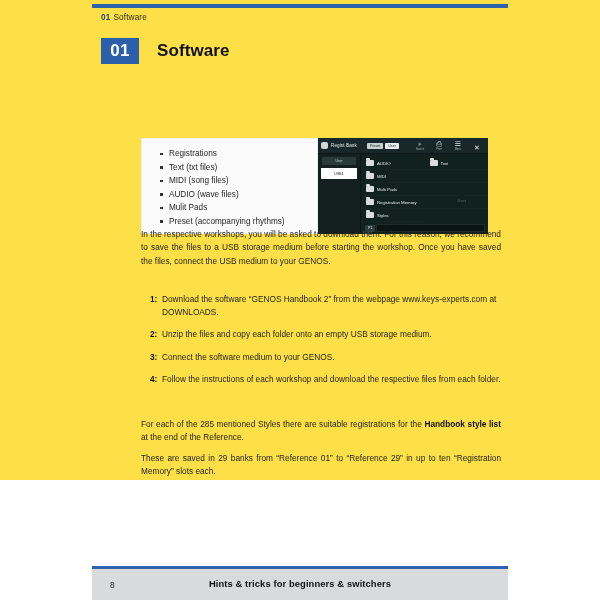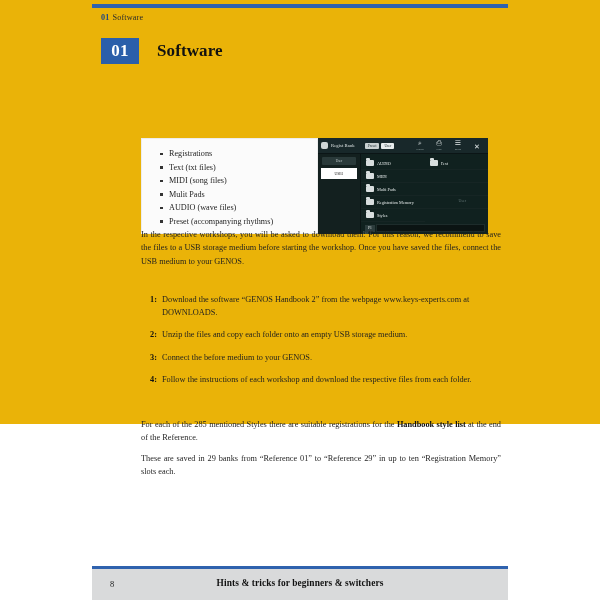--- a/index.html
+++ b/index.html
@@ -11,23 +11,22 @@
     width: 600px;
     height: 600px;
     overflow: hidden;
     font-family: "Liberation Sans", sans-serif;
     color: #1a1a1a;
     -webkit-font-smoothing: antialiased;
   }
   .page {
     position: relative;
     width: 600px;
-    height: 424px;
-    background: #eab308;
-    font-family: Liberation Serif, serif;
+    height: 480px;
+    background: #fde047;
   }
 
   
   .top-rule {
     position: absolute;
     left: 92px;
     top: 4px;
     width: 416px;
     height: 4px;
     background: #2f62ae;
@@ -394,22 +393,22 @@
   </div>
 
 
   <div class="feature">
 
     <div class="bullets">
       <ul>
         <li>Registrations</li>
         <li>Text (txt files)</li>
         <li>MIDI (song files)</li>
+        <li>AUDIO (wave files)</li>
         <li>Mulit Pads</li>
-        <li>AUDIO (wave files)</li>
         <li>Preset (accompanying rhythms)</li>
       </ul>
     </div>
 
     <div class="device">
       <div class="dev-toolbar">
         <span class="dev-dot"></span>
         <span class="dev-title">Regist Bank</span>
         <span class="dev-pills">
           <span class="dev-pill">Preset</span>
@@ -487,21 +486,21 @@
     <div class="step">
       <span class="step-num">1:</span>
       <span class="step-text">Download the software “GENOS Handbook 2” from the webpage www.keys-experts.com at DOWNLOADS.</span>
     </div>
     <div class="step">
       <span class="step-num">2:</span>
       <span class="step-text">Unzip the files and copy each folder onto an empty USB storage medium.</span>
     </div>
     <div class="step">
       <span class="step-num">3:</span>
-      <span class="step-text">Connect the before medium to your GENOS.</span>
+      <span class="step-text">Connect the software medium to your GENOS.</span>
     </div>
     <div class="step">
       <span class="step-num">4:</span>
       <span class="step-text">Follow the instructions of each workshop and download the respective files from each folder.</span>
     </div>
   </div>
 
   <div class="para para-styles"><span>For each of the 285 mentioned Styles there are suitable registrations for the </span><b>Handbook style list</b><span> at the end of the Reference.</span></div>
 
   <div class="para para-banks">These are saved in 29 banks from “Reference 01” to “Reference 29” in up to ten “Registration Memory” slots each.</div>

